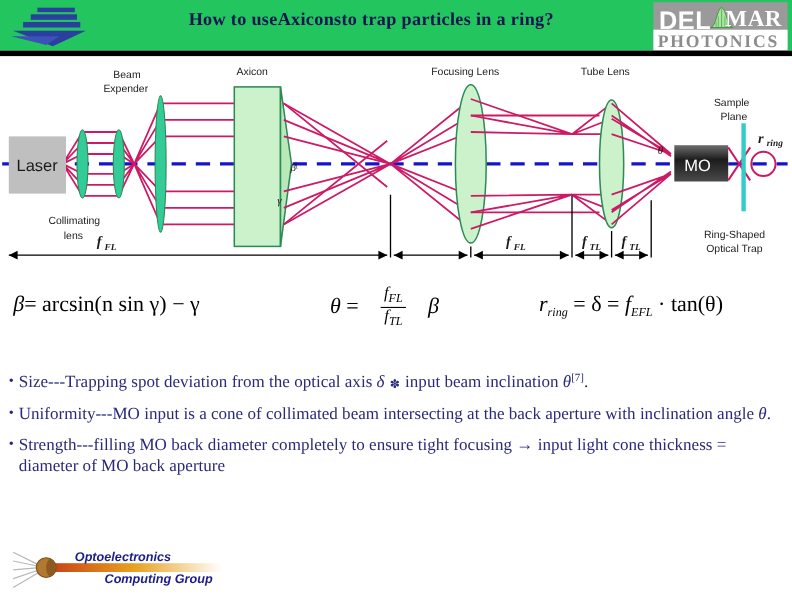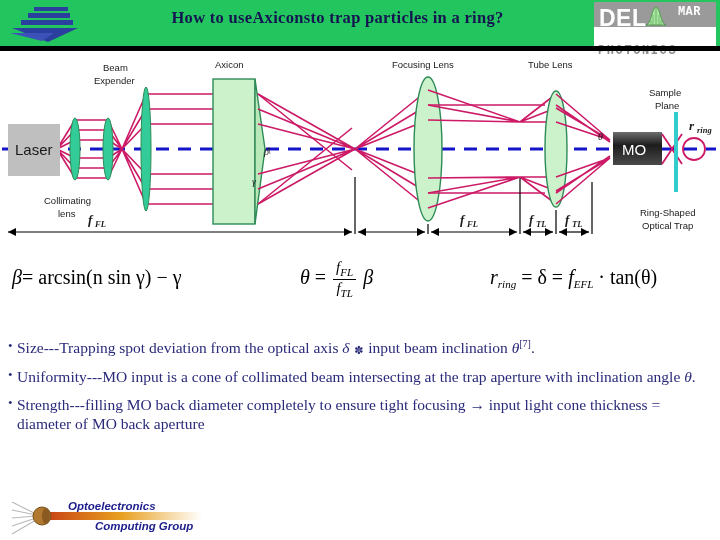--- a/index.html
+++ b/index.html
@@ -49,34 +49,34 @@
   .dm-row1 {
     position: absolute; left: 0; top: 1px; width: 122px; height: 24px;
   }
   .dm-del {
     position: absolute; left: 5px; top: 2px;
     font-family: "Liberation Sans", sans-serif;
     font-weight: bold; font-size: 23px; color: #ffffff;
     letter-spacing: 0.5px;
   }
   .dm-mar {
-    position: absolute; right: 15px; top: 2px;
-    font-family: Liberation Mono, monospace;
-    font-weight: bold; font-size: 12px; color: #ffffff;
+    position: absolute; right: 5px; top: 2px;
+    font-family: Liberation Serif, serif;
+    font-weight: bold; font-size: 21px; color: #ffffff;
     letter-spacing: 0.5px;
   }
   .dm-gauss { position: absolute; left: 50px; top: 0px; }
   .dm-row2 {
     position: absolute; left: 0; top: 25px; width: 122px; height: 19px;
     background: #ffffff;
   }
   .dm-photonics {
-    position: absolute; left: 4px; top: 17px;
-    font-family: Liberation Mono, monospace;
-    font-weight: bold; font-size: 12px; color: #8c8c8c;
+    position: absolute; left: 4px; top: 3px;
+    font-family: Liberation Serif, serif;
+    font-weight: bold; font-size: 16px; color: #8c8c8c;
     letter-spacing: 1.6px;
   }
 
   
   #diagram {
     position: absolute; left: 0; top: 52px;
     width: 720px; height: 200px;
   }
   #diagram svg { display: block; }
   .dlabel {
@@ -132,21 +132,21 @@
     font-size: 11px;
     font-style: italic;
     vertical-align: -0.35em;
   }
   .frac {
     display: inline-block;
     vertical-align: middle;
     text-align: center;
     font-size: 15px;
     line-height: 1.05;
-    margin: 0 2px;
+    margin: 0 15px;
   }
   .frac .num { display: block; border-bottom: 1.3px solid #000; padding: 0 3px 1px 3px; }
   .frac .den { display: block; padding: 1px 3px 0 3px; }
 
   
   #bullets {
     position: absolute; left: 8px; top: 338px;
     width: 706px;
   }
   .bullet {
@@ -401,21 +401,21 @@
   </div>
 
   <div id="bullets">
 
     <div class="bullet">
       <span>Size---Trapping spot deviation from the optical axis </span><i>δ</i>
       <span class="dingbat">✽</span><span> input beam inclination </span><i>θ</i><span class="sup">[7]</span><span>.</span>
     </div>
 
     <div class="bullet">
-      <span>Uniformity---MO input is a cone of collimated beam intersecting at the trap aperture with inclination angle </span><i>θ</i><span>.</span>
+      <span>Uniformity---MO input is a cone of collimated beam intersecting at the back aperture with inclination angle </span><i>θ</i><span>.</span>
     </div>
 
     <div class="bullet">
       <span>Strength---filling MO back diameter completely to ensure tight focusing </span><span>→</span><span> input light cone thickness = diameter of MO back aperture</span>
     </div>
 
   </div>
 
   <div id="footer">
 

